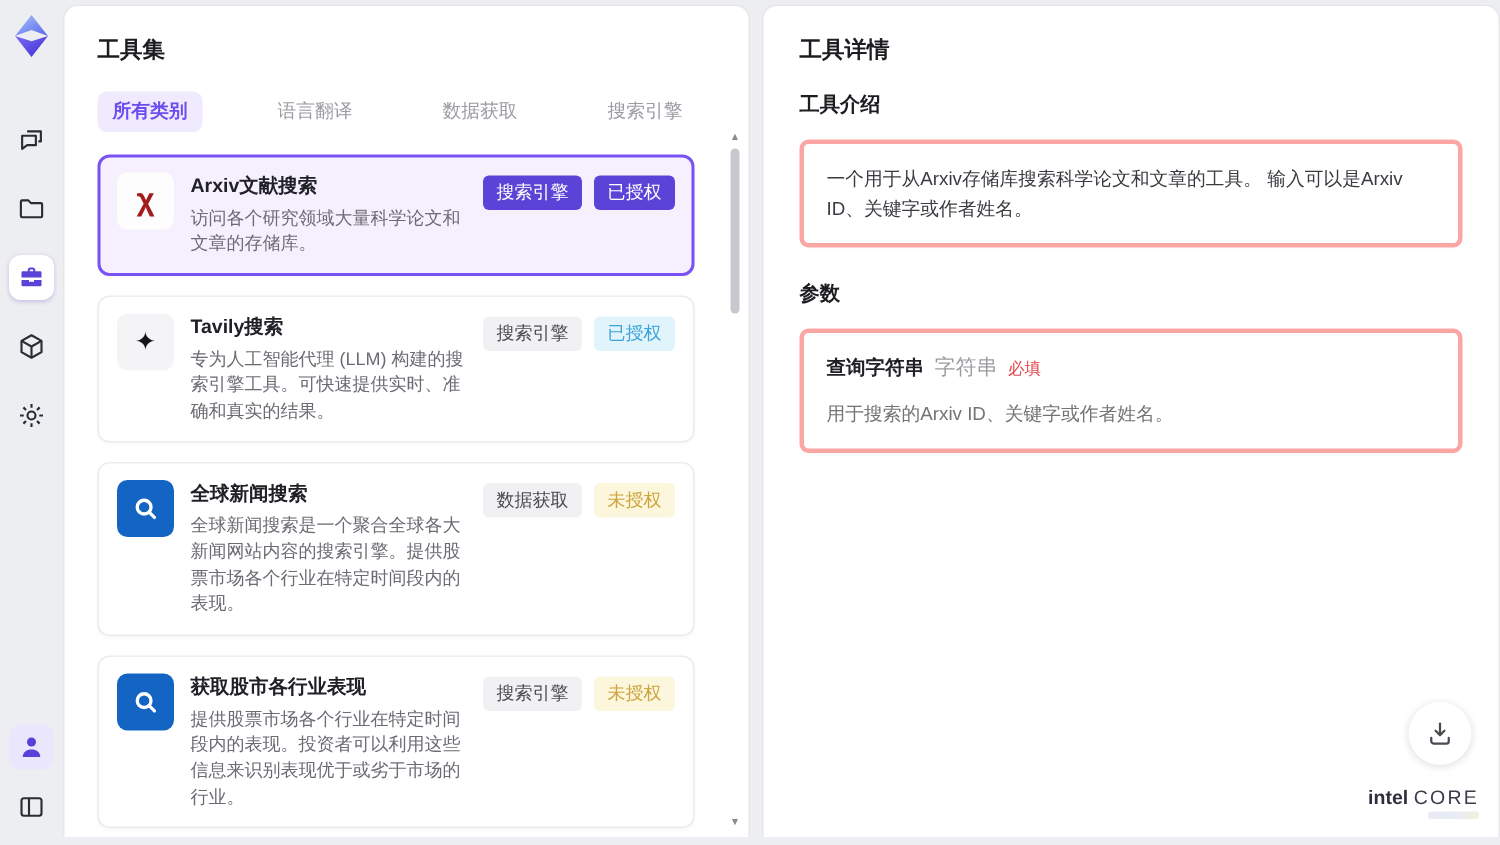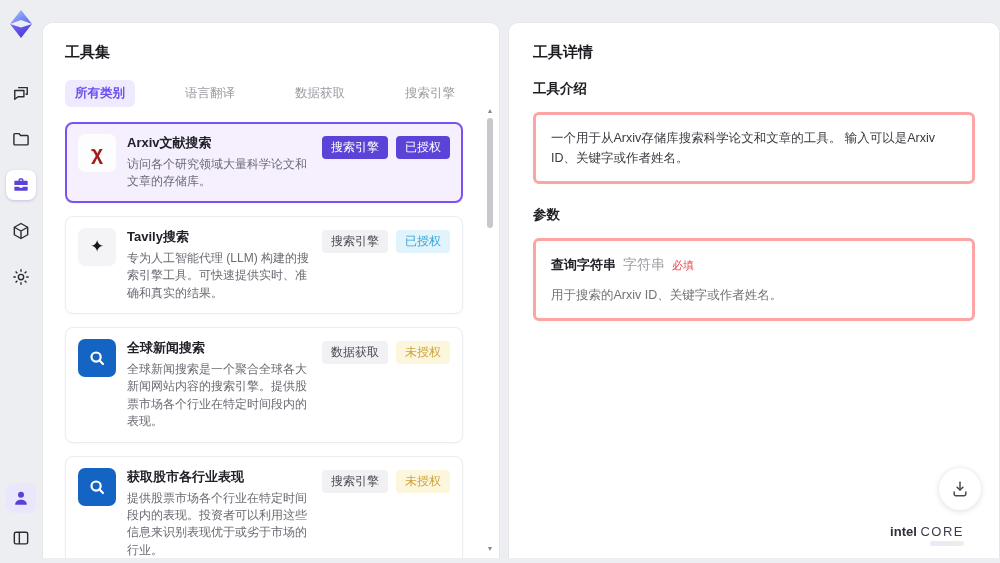--- a/index.html
+++ b/index.html
@@ -19,21 +19,21 @@
   .rail .logo { margin-bottom:40px; }
   .rail-btn {
     width:30px; height:30px; border-radius:8px;
     display:flex; align-items:center; justify-content:center;
     margin-bottom:16px; cursor:pointer; color:#2b2b33;
   }
   .rail-btn.active { background:#ffffff; box-shadow:0 1px 3px rgba(80,60,200,.25); color:#5b43d8; }
   .rail-spacer { flex:1; }
   .rail-btn.user { background:#eae6fb; color:#5b3fd8; margin-bottom:10px; }
   
-  .content { flex:1; display:flex; gap:8px; padding-top:22px; height:100%; }
+  .content { flex:1; display:flex; gap:8px; padding-top:3px; height:100%; }
   .panel {
     background:#fff; border:1px solid #e7e7ea; border-bottom:none;
     border-radius:10px 10px 0 0; height:calc(100% - 5px);
   }
   .tools-panel { width:458px; flex-shrink:0; padding:20px 22px 0 22px; position:relative; overflow:hidden; }
   .details-panel { flex:1; padding:20px 24px 0 24px; position:relative; }
   .panel-title { font-size:15px; font-weight:bold; margin-bottom:18px; }
   
   .tabs { display:flex; align-items:center; gap:40px; margin-bottom:15px; }
   .tab { font-size:12.5px; color:#9b9ba3; cursor:pointer; padding:5px 10px; border-radius:6px; }
@@ -78,21 +78,21 @@
   .param-name { font-size:13px; font-weight:bold; color:#202027; }
   .param-type { font-size:14px; color:#9a9aa1; margin-left:7px;font-family:Liberation Serif, serif; }
   .param-required { font-size:11px; color:#e5484d; margin-left:7px; }
   .param-desc { font-size:12.5px; color:#737373; margin-top:9px; }
   
   .download-fab {
     position:absolute; right:18px; bottom:48px; width:42px; height:42px;
     border-radius:50%; background:#fff; box-shadow:0 1px 6px rgba(0,0,0,.14);
     display:flex; align-items:center; justify-content:center; cursor:pointer; color:#4a4a52;
   }
-  .intel-brand { position:absolute; right:35px; bottom:12px; text-align:right; color:#2e2e3e; }
+  .intel-brand { position:absolute; right:13px; bottom:12px; text-align:right; color:#2e2e3e; }
   .intel-brand .line1 { font-size:13px; }
   .intel-brand .line1 b { font-weight:bold; }
   .intel-brand .line1 .core { font-weight:300; letter-spacing:1.5px; color:#3c3c4c; }
   .intel-brand .subbar { margin-top:2px; margin-left:auto; width:34px; height:5px; border-radius:2px;
     background:linear-gradient(90deg,#e8e2f5,#dfe8f2,#f0ead9); opacity:.8; }
   svg { display:block; }
 </style>
 </head>
 <body>
 

